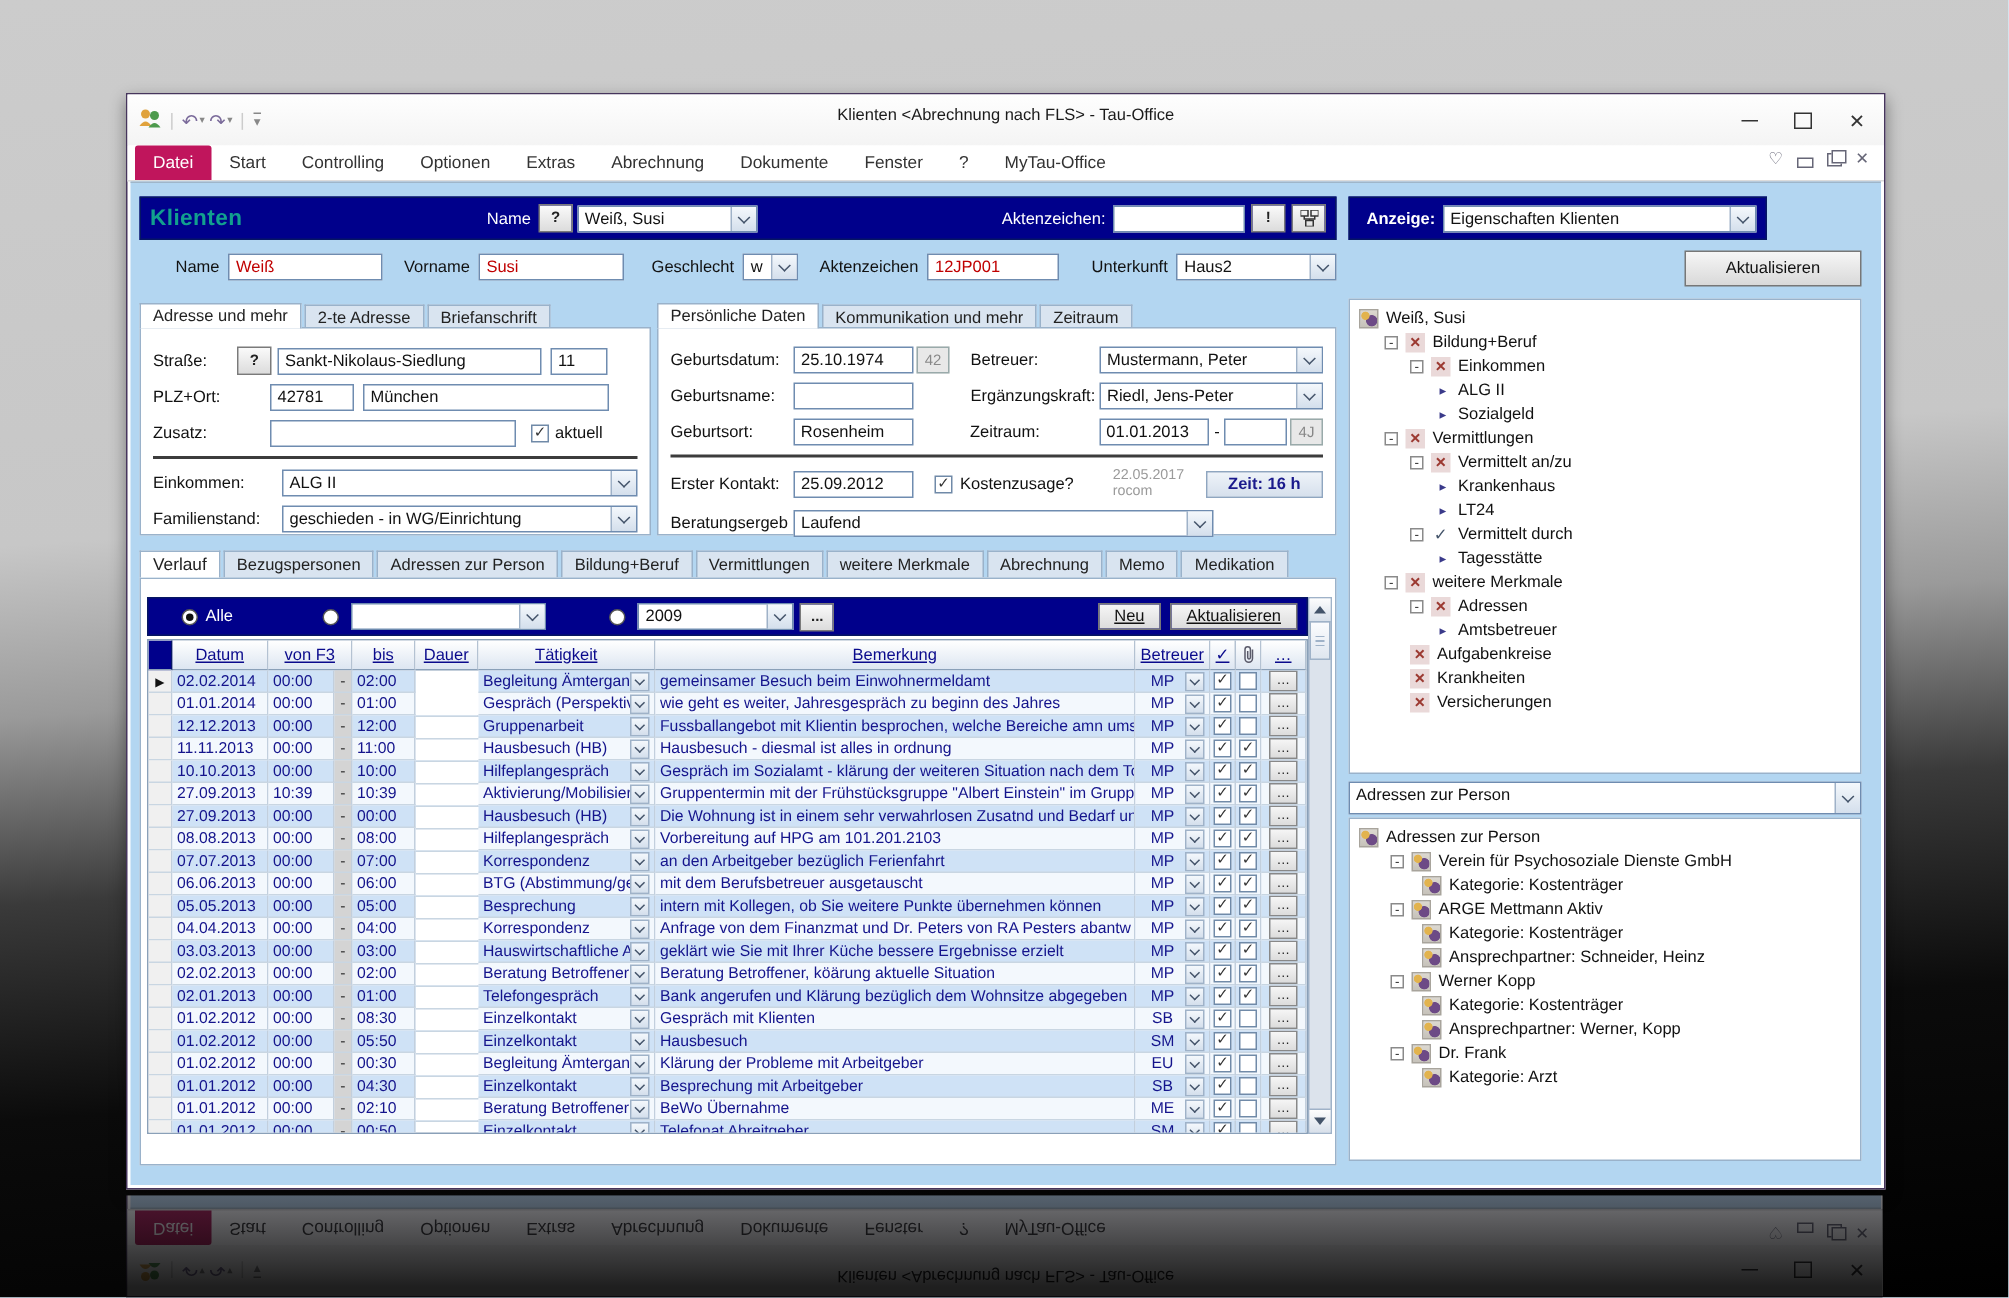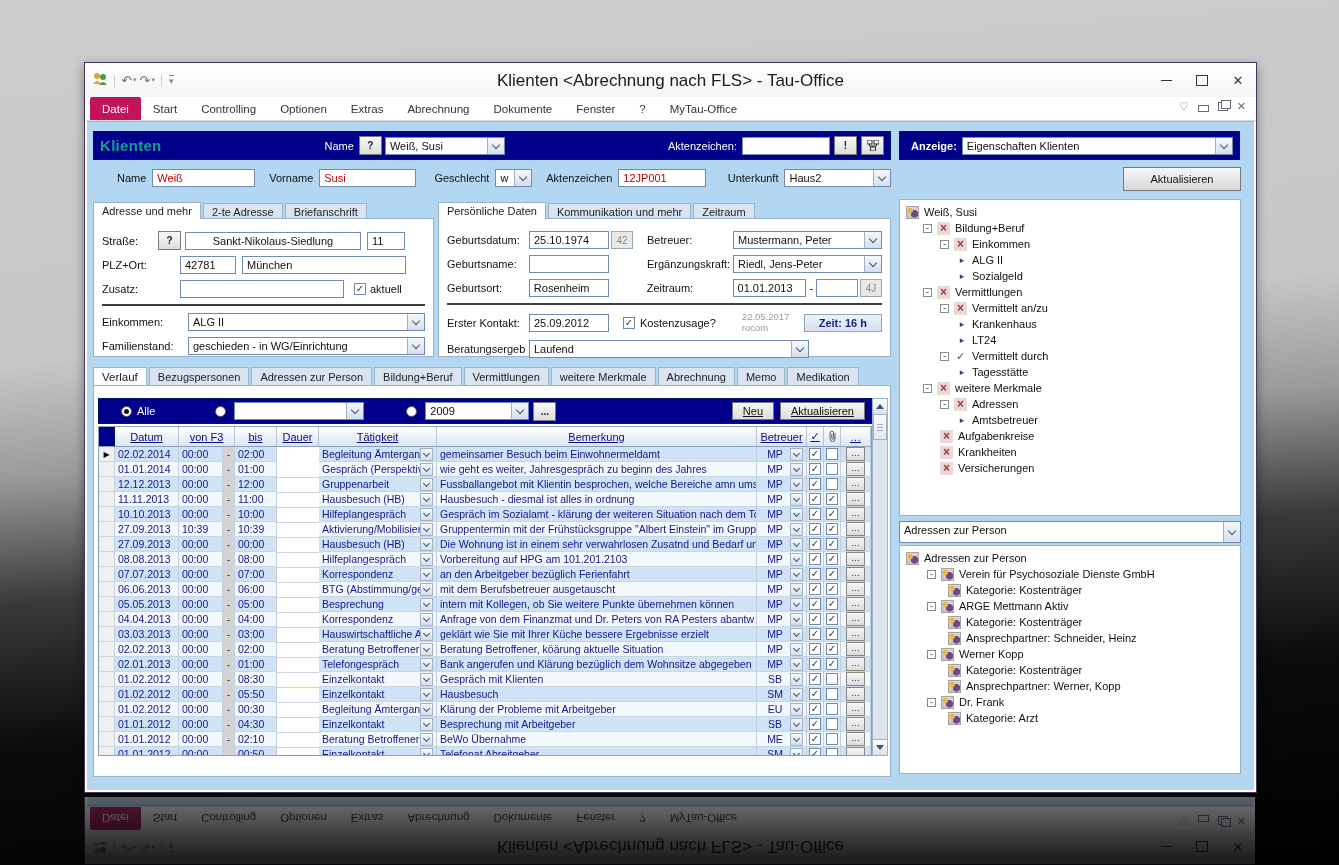--- a/index.html
+++ b/index.html
@@ -8,39 +8,39 @@
     background:linear-gradient(176deg,#cccccc 0%,#c7c7c7 38%,#9a9a9a 50%,#3a3a3a 63%,#0b0b0b 78%,#000 100%);}
   
   .win{position:absolute;left:84px;top:62px;width:1171px;height:729px;background:#fff;
     border:1px solid #46355c;box-shadow:0 0 0 1px #fff inset,0 4px 10px rgba(0,0,0,.4);}
   .titlebar{position:relative;height:34px;background:linear-gradient(#fefefe,#f4f4f4);
     display:flex;align-items:center;}
   .qat{display:flex;align-items:center;gap:3px;padding-left:7px;z-index:2;font-size:12px;color:#555;}
   .qat .divider{color:#ccc;padding:0 2px;}
   .qbtn{display:flex;align-items:center;font-size:13px;color:#7a6a9a;}
   .qbtn .dd{font-size:7px;color:#888;margin-left:1px;}
-  .apptitle{position:absolute;left:0;right:0;top:8px;text-align:center;font-size:17px;color:#1a1a1a;}
+  .apptitle{position:absolute;left:0;right:0;top:8px;text-align:center;font-size:11px;color:#1a1a1a;}
   .wbtns{margin-left:auto;display:flex;z-index:2;}
   .wbtn{width:36px;height:26px;display:flex;align-items:center;justify-content:center;color:#333;font-size:13px;}
   .wbtn .ming{display:block;width:11px;border-bottom:1px solid #333;}
   .wbtn .maxg{display:block;width:10px;height:9px;border:1px solid #333;}
   .menubar{position:relative;height:23px;background:#fff;display:flex;align-items:stretch;
     padding-left:5px;border-bottom:1px solid #dcdcdc;}
   .mitem{display:flex;align-items:center;padding:0 12px;font-size:11.5px;color:#333;}
   .mitem.active{background:#c0155c;color:#fff;border-radius:2px 2px 0 0;}
   .mdibtns{position:absolute;right:10px;top:4px;display:flex;gap:9px;align-items:center;color:#667;}
   .mdib{font-size:11px;line-height:1;}
   .mdib .childmin{display:block;width:9px;height:5px;border:1px solid #667;margin-top:4px;}
   .mdib .childrest{display:block;width:8px;height:7px;border:1px solid #667;position:relative;}
   .mdib .childrest:before{content:"";position:absolute;left:2px;top:-3px;width:8px;height:7px;border:1px solid #667;background:#fff;}
   .client{position:absolute;left:2px;top:58px;right:2px;bottom:2px;background:#b3d6f1;border-top:1px solid #9fb6c9;}
   
   .band{position:absolute;background:#00008b;border:1px solid #061663;display:flex;align-items:center;color:#fff;}
   .band-left{left:8px;top:68px;width:798px;height:29px;padding:0 6px;box-sizing:border-box;}
-  .band-right{left:814px;top:68px;width:341px;height:29px;padding:0 6px;box-sizing:border-box;}
+  .band-right{left:814px;top:68px;width:279px;height:29px;padding:0 6px;box-sizing:border-box;}
   .module-title{color:#12a08e;font-size:15px;font-weight:bold;letter-spacing:.3px;}
   .band .lbl{font-size:11px;color:#fff;margin:0 5px;}
   .sqbtn{min-width:17px;height:17px;background:linear-gradient(#fafafa,#dcdcdc);border:1px solid #7a7a7a;
     color:#222;font-size:10px;font-weight:bold;display:inline-flex;align-items:center;justify-content:center;padding:0 2px;}
   .combo{background:#fff;border:1px solid #6f8cb0;display:inline-flex;align-items:stretch;height:18px;box-sizing:border-box;}
   .combo .tx{flex:1;font-size:11px;color:#111;padding:2px 4px 0;white-space:nowrap;overflow:hidden;}
   .combo .cbtn{width:16px;background:linear-gradient(#f4f8fc,#d4dfec);border-left:1px solid #9fb2c8;
     display:flex;align-items:center;justify-content:center;}
   .chevi{width:5px;height:5px;border-right:1px solid #44546a;border-bottom:1px solid #44546a;
     transform:rotate(45deg);margin-top:-2px;}
@@ -271,21 +271,21 @@
     <div class="gpanel" style="left:8px;top:136px;width:341px;height:158px;">
       <div class="ptabs" id="addr-tabs">
           <span class="ptab active">Adresse und mehr</span>
           <span class="ptab">2-te Adresse</span>
           <span class="ptab">Briefanschrift</span>
         </div>
       <div class="pbody">
         <div class="frow">
           <span class="flbl" style="width:56px;">Straße:</span>
           <span class="sqbtn" style="margin-right:4px;">?</span>
-          <span class="input" style="width:176px;text-align:center;">Sankt-Nikolaus-Siedlung</span>
+          <span class="input" style="width:176px;">Sankt-Nikolaus-Siedlung</span>
           <span class="input" style="width:38px;margin-left:6px;">11</span>
         </div>
         <div class="frow">
           <span class="flbl" style="width:78px;">PLZ+Ort:</span>
           <span class="input" style="width:56px;">42781</span>
           <span class="input" style="width:164px;margin-left:6px;">München</span>
         </div>
         <div class="frow">
           <span class="flbl" style="width:78px;">Zusatz:</span>
           <span class="input" style="width:164px;"></span>

